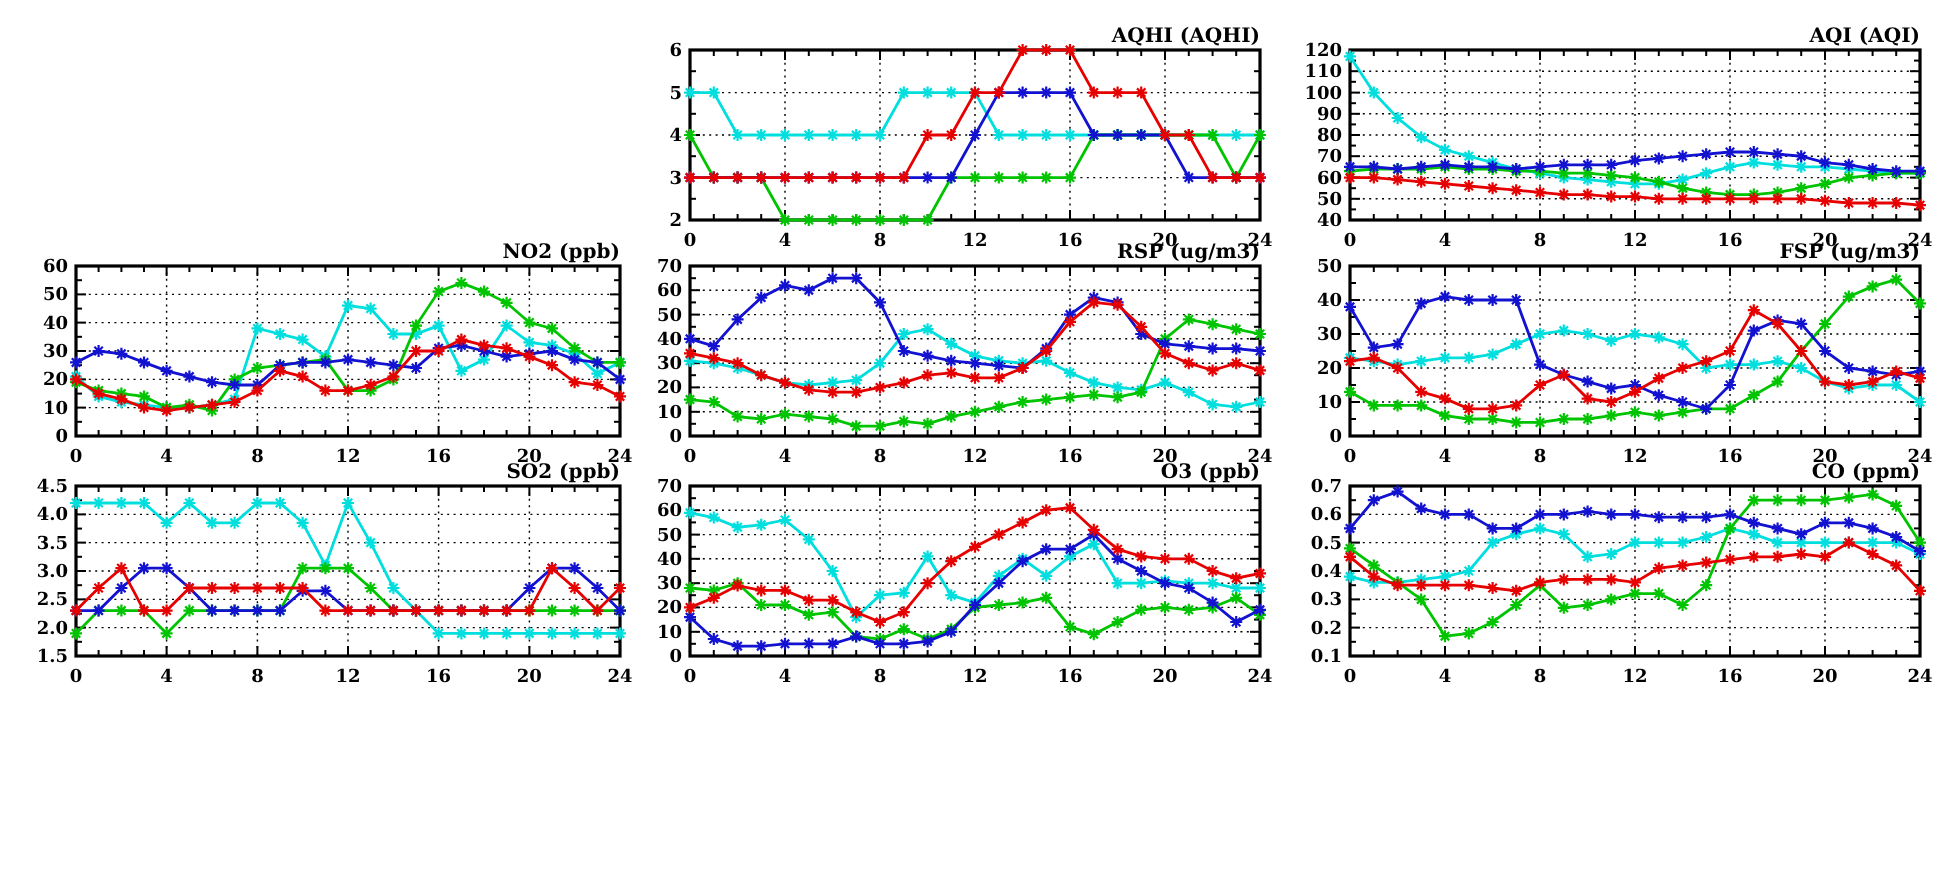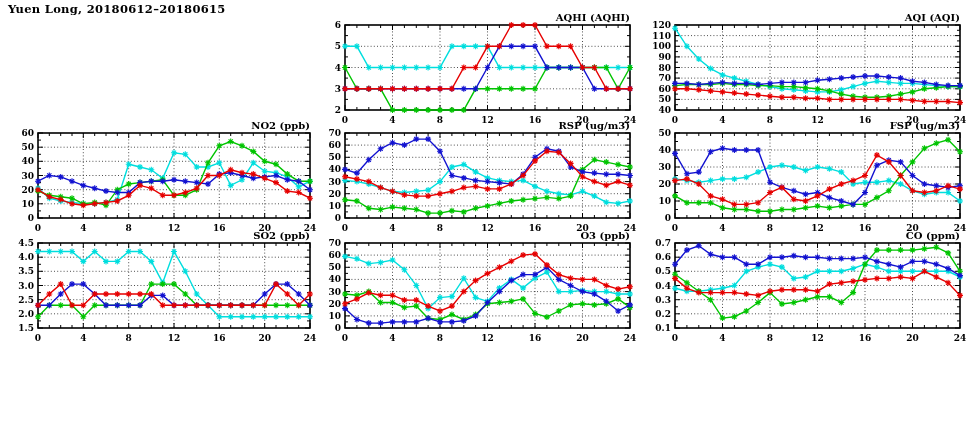--- a/index.html
+++ b/index.html
@@ -12,21 +12,20 @@
   svg .ylab,svg .xlab{font-size:9px;}
   svg .ctitle{font-size:10px;}
   svg .grid{stroke:#000;stroke-width:0.7;stroke-dasharray:1 2.2;}
   svg .tick{stroke:#000;stroke-width:1;}
   svg .border{fill:none;stroke:#000;stroke-width:1.6;}
 </style>
 </head>
 <body>
 
 <div class="screen">
-  <div class="page-title">Yuen Long, 20180612–20180615</div>
   <figure class="chart" style="left: 309px; top: 10px; width: 329px; height: 120px;"><svg width="329" height="120">
         <line x1="36" y1="100" x2="41" y2="100" class="tick"></line>
         <line x1="316" y1="100" x2="321" y2="100" class="tick"></line>
         <text x="32" y="103" class="ylab" text-anchor="end">2</text>
         <line x1="36" y1="78.8" x2="321" y2="78.8" class="grid"></line>
         <line x1="36" y1="78.8" x2="41" y2="78.8" class="tick"></line>
         <line x1="316" y1="78.8" x2="321" y2="78.8" class="tick"></line>
         <text x="32" y="81.8" class="ylab" text-anchor="end">3</text>
         <line x1="36" y1="57.5" x2="321" y2="57.5" class="grid"></line>
         <line x1="36" y1="57.5" x2="41" y2="57.5" class="tick"></line>

